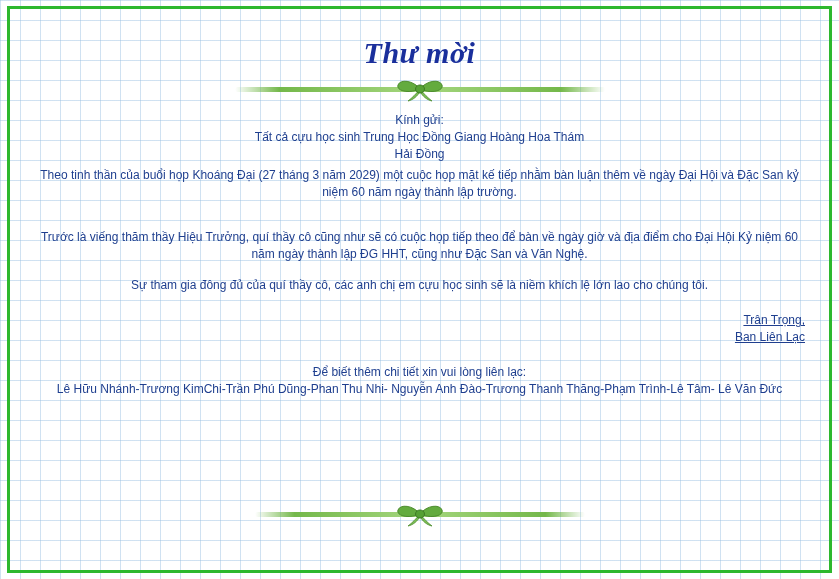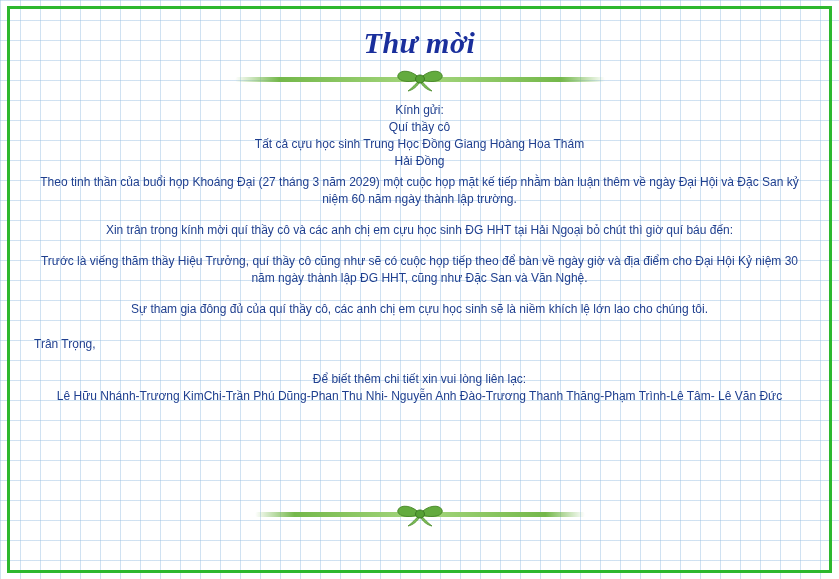--- a/index.html
+++ b/index.html
@@ -29,21 +29,21 @@
     top: 6px;
     right: 7px;
     bottom: 6px;
     border: 3px solid #2eb82e;
     box-sizing: border-box;
     pointer-events: none;
   }
   .content {
     position: relative;
     box-sizing: border-box;
-    padding: 18px 34px 0 34px;
+    padding: 28px 34px 0 34px;
     height: 100%;
     color: #1f3f8f;
   }
   .title {
     text-align: center;
     font-family: "Liberation Serif", serif;
     font-style: italic;
     font-weight: bold;
     font-size: 30px;
     color: #1a2f9c;
@@ -92,21 +92,22 @@
     margin: 0;
   }
   .gap-sm { height: 4px; }
   .gap-md { height: 14px; }
   .gap-lg { height: 18px; }
 
   .para-wide {
     padding: 0 6px;
   }
   .closing {
-    text-align: left;
+    text-align: right;
+    text-decoration: underline;
   }
   .contact-list {
     padding: 0 10px;
   }
   .bottom-ribbon {
     position: absolute;
     left: 0;
     right: 0;
     bottom: 42px;
   }
@@ -130,43 +131,42 @@
           <path d="M29 13 C25 18, 21 22, 17 25 C22 24, 27 20, 29 15 Z" fill="#7cbf55" stroke="#4d8c2e" stroke-width="0.8"></path>
           <path d="M29 13 C33 18, 37 22, 41 25 C36 24, 31 20, 29 15 Z" fill="#7cbf55" stroke="#4d8c2e" stroke-width="0.8"></path>
           <ellipse cx="29" cy="13" rx="4.5" ry="4" fill="#55a033" stroke="#3d7a24" stroke-width="1"></ellipse>
         </svg>
       </div>
     </div>
 
     <div class="body-block">
 
       <p>Kính gửi:</p>
-      <p>Quí thầy cô</p>
       <p>Tất cả cựu học sinh Trung Học  Đồng Giang Hoàng Hoa Thám</p>
       <p>Hải Đồng</p>
 
       <div class="gap-sm"></div>
 
       <p class="para-wide">Theo tinh thần của buổi họp Khoáng Đại (27 tháng 3 năm 2029) một cuộc họp mặt kế tiếp nhằm bàn luận thêm về ngày Đại Hội và Đặc San kỷ niệm 60 năm ngày thành lập trường.</p>
 
       <div class="gap-md"></div>
 
-      <p class="para-wide">Xin trân trong kính mời quí thầy cô và các anh chị em cựu học sinh ĐG HHT tại Hải Ngoại bỏ chút thì giờ quí báu đến:</p>
 
       <div class="gap-md"></div>
 
-      <p class="para-wide">Trước là viếng thăm thầy Hiệu Trưởng, quí thầy cô cũng như sẽ có cuộc họp tiếp theo để bàn về ngày giờ và địa điểm cho Đại Hội Kỷ niệm 30 năm ngày thành lập ĐG HHT, cũng như Đặc San và Văn Nghệ.</p>
+      <p class="para-wide">Trước là viếng thăm thầy Hiệu Trưởng, quí thầy cô cũng như sẽ có cuộc họp tiếp theo để bàn về ngày giờ và địa điểm cho Đại Hội Kỷ niệm 60 năm ngày thành lập ĐG HHT, cũng như Đặc San và Văn Nghệ.</p>
 
       <div class="gap-md"></div>
 
       <p class="para-wide">Sự tham gia đông đủ của quí thầy cô, các anh chị em cựu học sinh sẽ là niềm khích lệ lớn lao cho chúng tôi.</p>
 
       <div class="gap-lg"></div>
 
       <p class="closing">Trân Trọng,</p>
+      <p class="closing">Ban Liên Lạc</p>
 
       <div class="gap-lg"></div>
 
       <p>Để biết thêm chi tiết xin vui lòng liên lạc:</p>
       <p class="contact-list">Lê Hữu Nhánh-Trương KimChi-Trần Phú Dũng-Phan Thu Nhi- Nguyễn Anh Đào-Trương Thanh Thăng-Phạm Trình-Lê Tâm- Lê Văn Đức</p>
 
     </div>
 
     <div class="ribbon bottom-ribbon">
       <div class="band bottom"></div>

